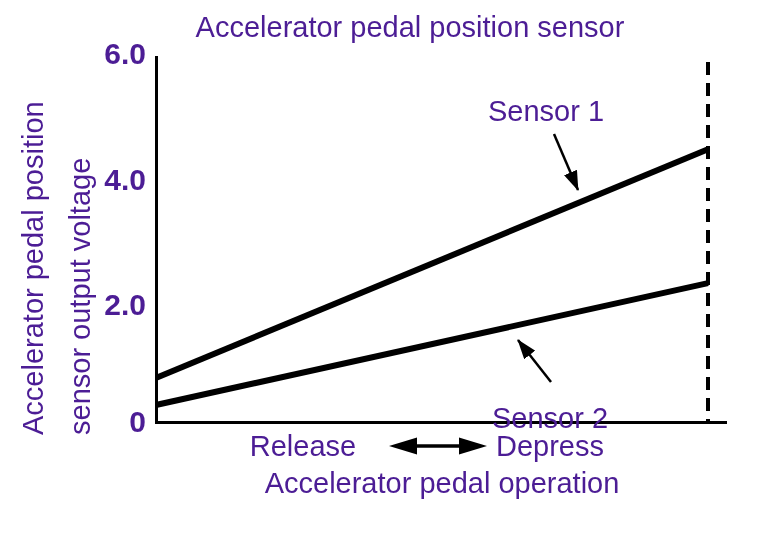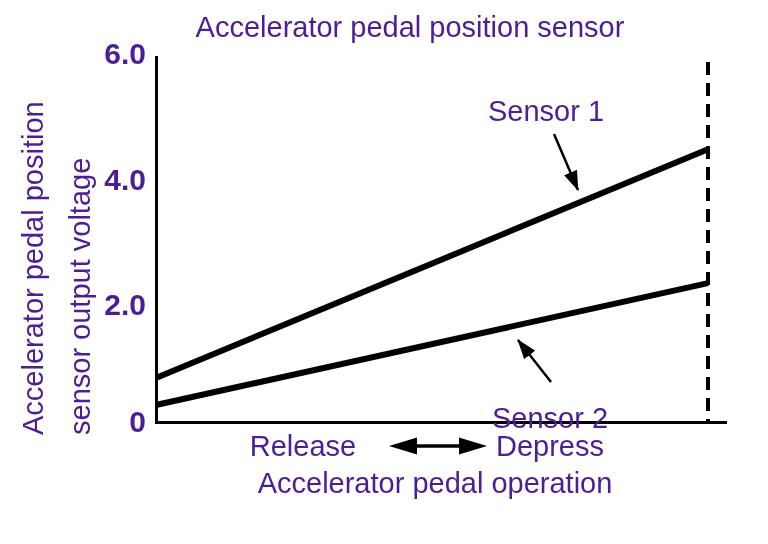--- a/index.html
+++ b/index.html
@@ -31,21 +31,21 @@
   .t2 { top: 288px; }
   .t0 { top: 405px; }
   .s1lab { position: absolute; left: 476px; top: 95px;  font-size: 29px; white-space: nowrap; margin-left: 12px; }
   .s2lab { position: absolute; left: 492px; top: 402px; font-size: 29px; white-space: nowrap; }
   .release {
     position: absolute; left: 228px; top: 430px; width: 150px;
     text-align: center; font-size: 29px; white-space: nowrap;
   }
   .depress { position: absolute; left: 496px; top: 430px; font-size: 29px; white-space: nowrap; }
   .xlab {
-    position: absolute; left: 149px; top: 467px; width: 572px;
+    position: absolute; left: 156px; top: 467px; width: 572px;
     text-align: center; font-size: 29px; white-space: nowrap;
   }
 </style>
 </head>
 <body>
 
 <div class="canvas">
 
   <svg class="layer" width="768" height="544" viewBox="0 0 768 544">
     <defs>

